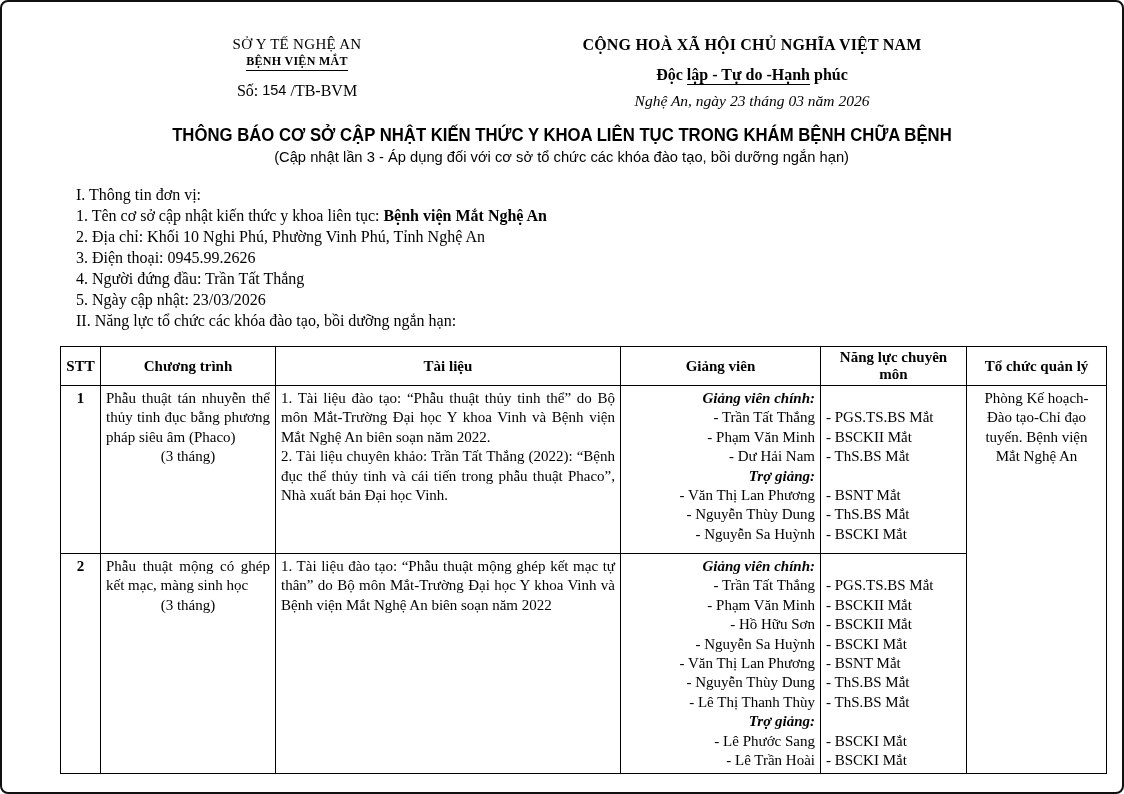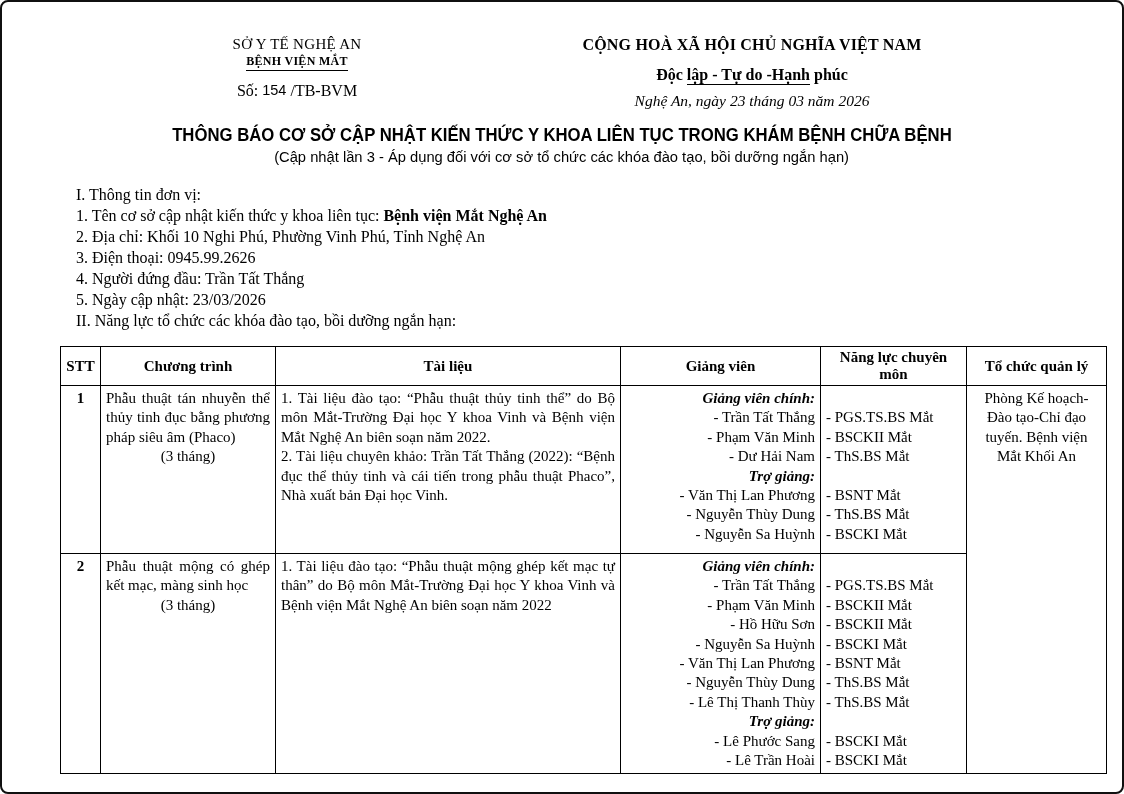--- a/index.html
+++ b/index.html
@@ -140,21 +140,21 @@
           <td class="competency">
             <div>&nbsp;</div>
             <div>- PGS.TS.BS Mắt</div>
             <div>- BSCKII Mắt</div>
             <div>- ThS.BS Mắt</div>
             <div>&nbsp;</div>
             <div>- BSNT Mắt</div>
             <div>- ThS.BS Mắt</div>
             <div>- BSCKI Mắt</div>
           </td>
-          <td class="management" rowspan="2">Phòng Kế hoạch-Đào tạo-Chỉ đạo tuyến. Bệnh viện Mắt Khối An</td>
+          <td class="management" rowspan="2">Phòng Kế hoạch-Đào tạo-Chỉ đạo tuyến. Bệnh viện Mắt Nghệ An</td>
         </tr>
         <tr class="row2">
           <td class="stt">2</td>
           <td class="program">
             <div class="ptext">Phẫu thuật mộng có ghép kết mạc, màng sinh học</div>
             <div class="duration">(3 tháng)</div>
           </td>
           <td class="materials">
             <div>1. Tài liệu đào tạo: “Phẫu thuật mộng ghép kết mạc tự thân” do Bộ môn Mắt-Trường Đại học Y khoa Vinh và Bệnh viện Mắt Nghệ An biên soạn năm 2022</div>
           </td>

